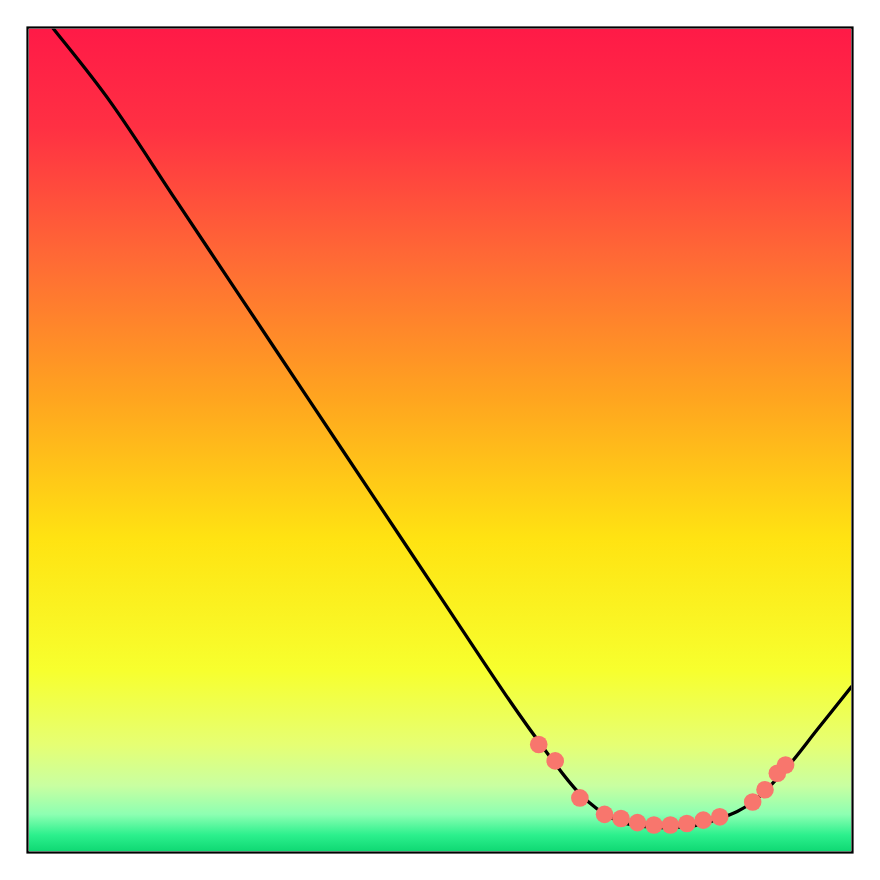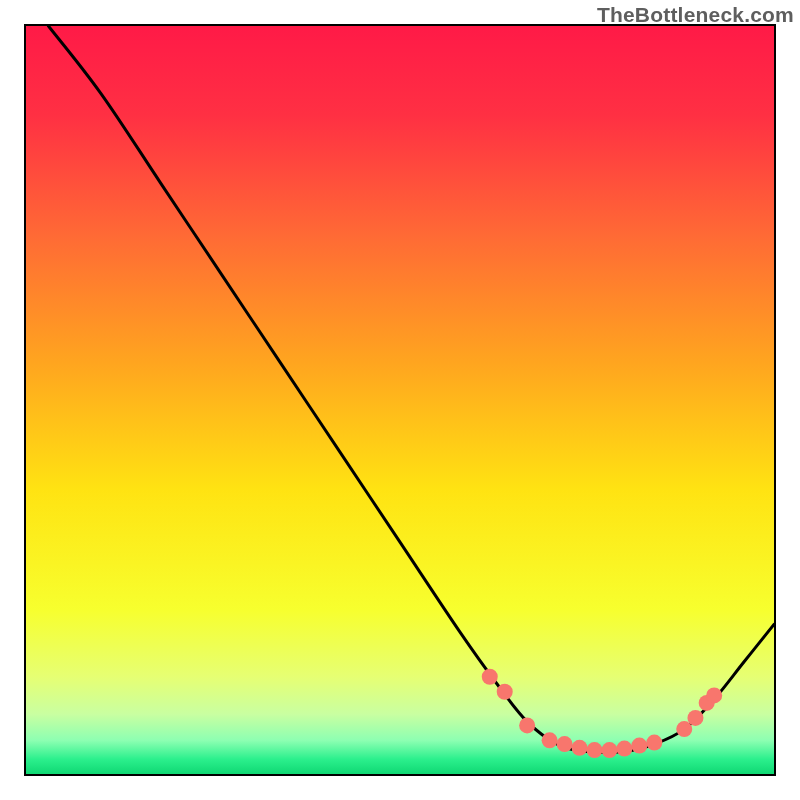--- a/index.html
+++ b/index.html
@@ -42,21 +42,20 @@
     font-weight: 600;
     color: #5e5e5e;
     letter-spacing: 0.2px;
     user-select: none;
   }
 </style>
 </head>
 <body>
 
 <div class="stage">
-  <div class="watermark">TheBottleneck.com</div>
 
   <div class="plot-frame">
     <svg class="plot-svg" viewBox="0 0 748 748" preserveAspectRatio="none">
       <defs>
         <linearGradient id="bg-grad" x1="0" y1="0" x2="0" y2="1">
             <stop offset="0.00%" stop-color="#ff1a47"></stop>
             <stop offset="12.00%" stop-color="#ff3043"></stop>
             <stop offset="28.00%" stop-color="#ff6a35"></stop>
             <stop offset="45.00%" stop-color="#ffa51f"></stop>
             <stop offset="62.00%" stop-color="#ffe312"></stop>

